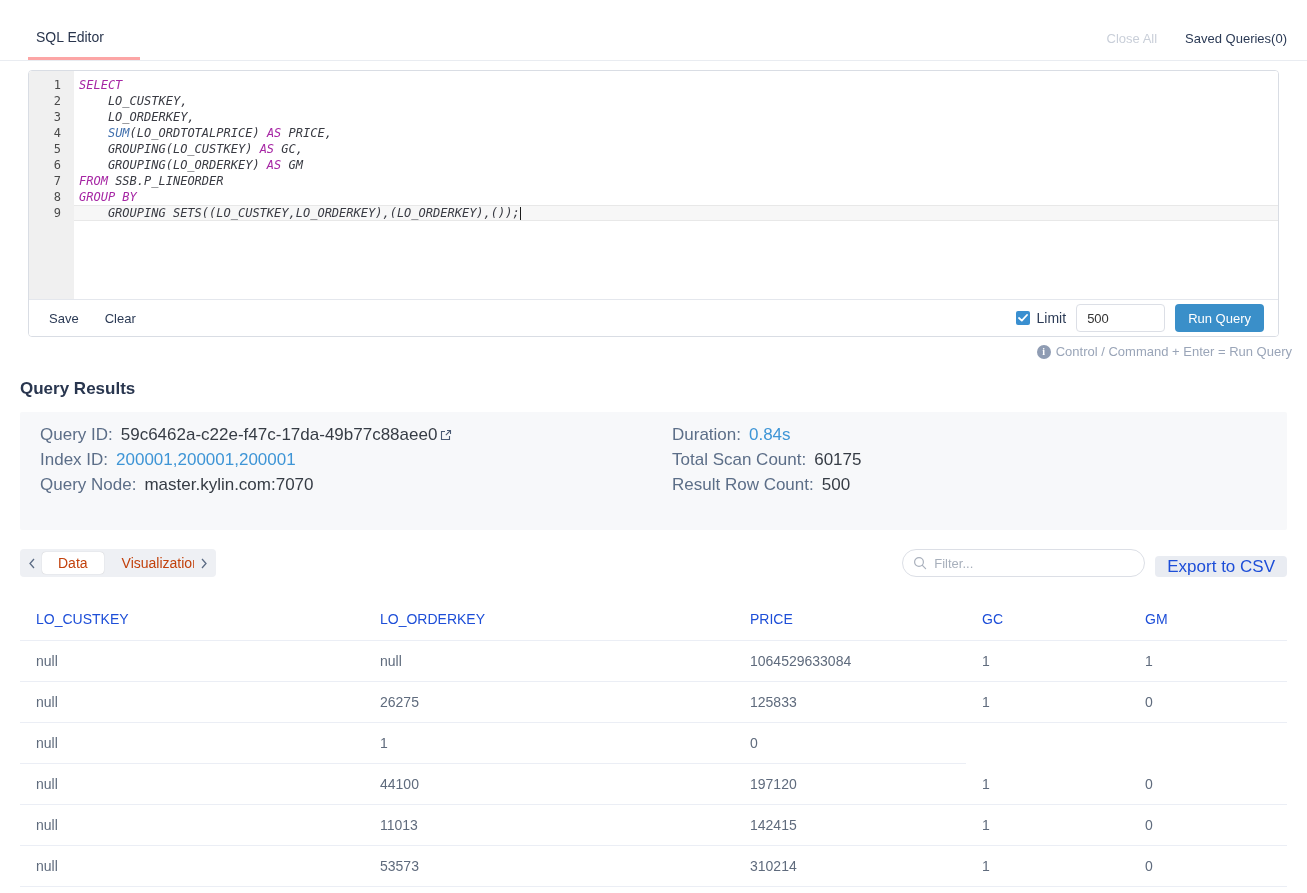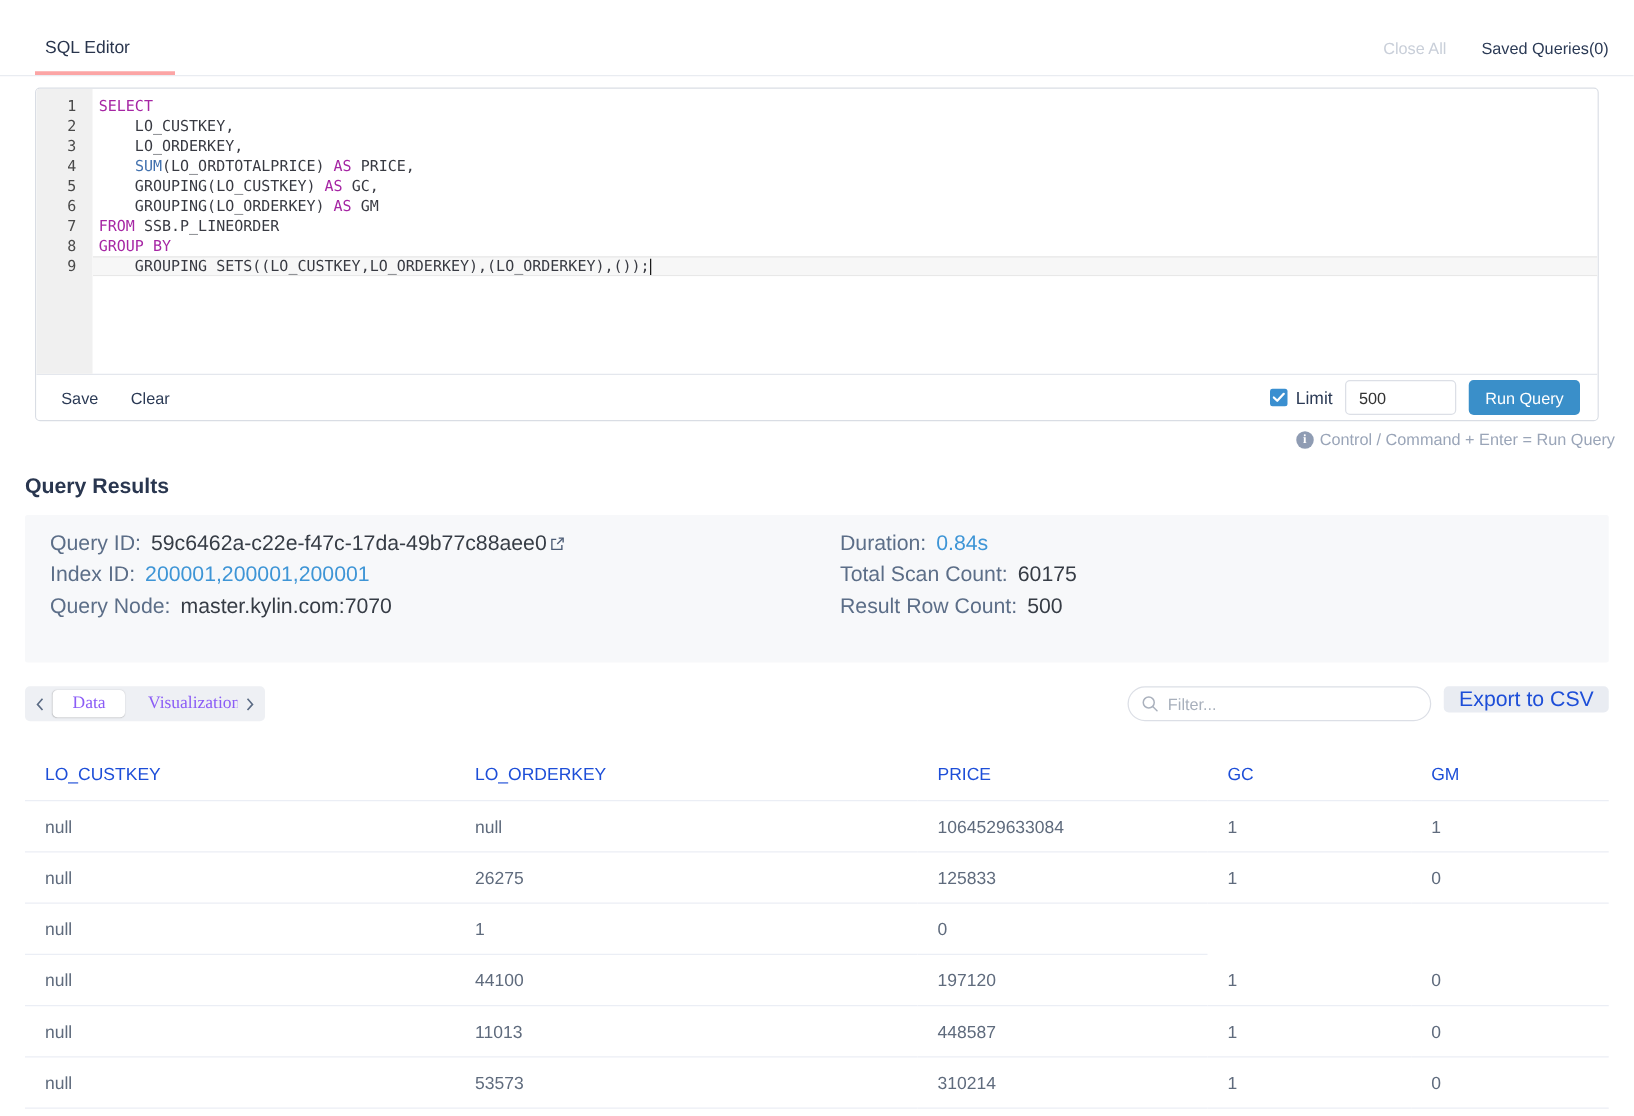--- a/index.html
+++ b/index.html
@@ -27,21 +27,21 @@
   .code-area { display:flex; height:228px; background:#fff; }
   .gutter {
     width:45px; background:#f0f0f0; padding:6px 13px 0 0; text-align:right;
     font-family:"DejaVu Sans Mono", monospace; font-size:12px; line-height:16px; color:#4a4a4a;
     flex:none;
   }
   .code {
     flex:1; padding-top:6px; font-family:"DejaVu Sans Mono", monospace;
     font-size:12px; line-height:16px; color:#383a42; white-space:pre; cursor:text;
   }
-  .code-line { padding-left:5px; height:16px; }
+  .code-line { padding-left:5px; height:16px;font-style:italic; }
   .code-line.active {
     background:#f7f7f7;
     box-shadow: inset 0 1px 0 #e8e8e8, inset 0 -1px 0 #e8e8e8;
   }
   .seg-kw { color:#a626a4; }
   .seg-fn { color:#4271ae; }
   .caret {
     display:inline-block; width:1px; height:13px; background:#1b1b1b;
     vertical-align:text-bottom;
   }
@@ -89,27 +89,26 @@
   .panel-link { color:#3e95d6; cursor:pointer; text-decoration:none; }
   .ext-link-icon { margin-left:3px; display:inline-flex; cursor:pointer; }
   
   .toolbar { margin:19px 20px 0 20px; display:flex; align-items:center; }
   .seg-control {
     background:#eef0f4; border-radius:4px; height:28px; display:flex; align-items:center;
     padding:0 4px; gap:2px;
   }
   .seg-arrow { width:16px; height:24px; display:flex; align-items:center; justify-content:center; cursor:pointer; }
   .seg-item {
-    font-size:14px; color:#8b5cf6; padding:3px 16px; border-radius:4px; cursor:pointer;
+    font-size:14px; color:#c2410c; padding:3px 16px; border-radius:4px; cursor:pointer;
     white-space:nowrap;
-    font-family:Liberation Serif, serif;
   }
   .seg-item.active { background:#fff; box-shadow:0 0 1px rgba(0,0,0,.25); }
   .seg-item.clipped { max-width:88px; overflow:hidden; padding-right:0; }
-  .toolbar-right { margin-left:auto; display:flex; align-items:flex-start; gap:10px; }
+  .toolbar-right { margin-left:auto; display:flex; align-items:flex-end; gap:10px; }
   .filter-wrap { position:relative; }
   .filter-input {
     width:243px; height:28px; border:1px solid #dcdfe6; border-radius:14px;
     padding:0 12px 0 31px; font-size:13px; color:#333; outline:none;
     font-family:"Liberation Sans", sans-serif;
   }
   .filter-input::placeholder { color:#a8b0bc; }
   .search-icon { position:absolute; left:11px; top:7px; }
   .export-btn {
     background:#e9ecf2; border:none; border-radius:4px; height:21px; padding:0 12px;
@@ -277,21 +276,21 @@
       <div class="t-row">
         <div class="t-cell">null</div>
         <div class="t-cell">44100</div>
         <div class="t-cell">197120</div>
         <div class="t-cell">1</div>
         <div class="t-cell">0</div>
       </div>
       <div class="t-row">
         <div class="t-cell">null</div>
         <div class="t-cell">11013</div>
-        <div class="t-cell">448587</div>
+        <div class="t-cell">142415</div>
         <div class="t-cell">1</div>
         <div class="t-cell">0</div>
       </div>
       <div class="t-row">
         <div class="t-cell">null</div>
         <div class="t-cell">53573</div>
         <div class="t-cell">310214</div>
         <div class="t-cell">1</div>
         <div class="t-cell">0</div>
       </div>

